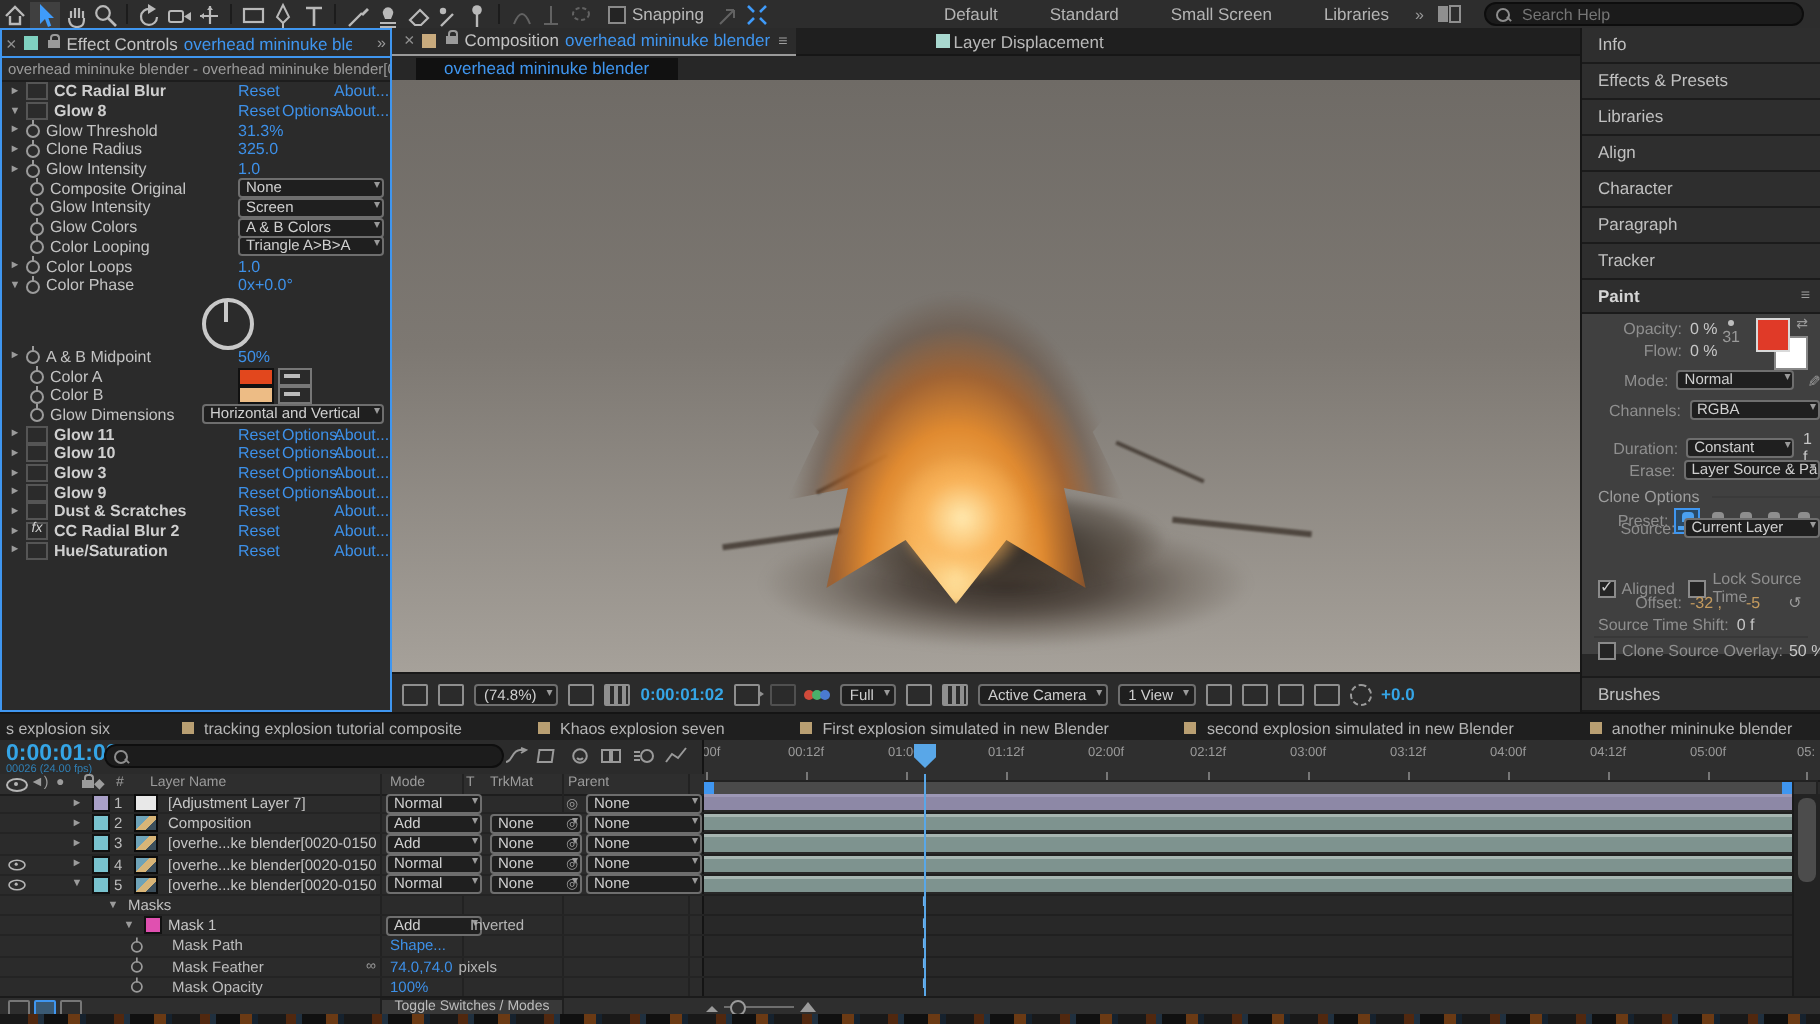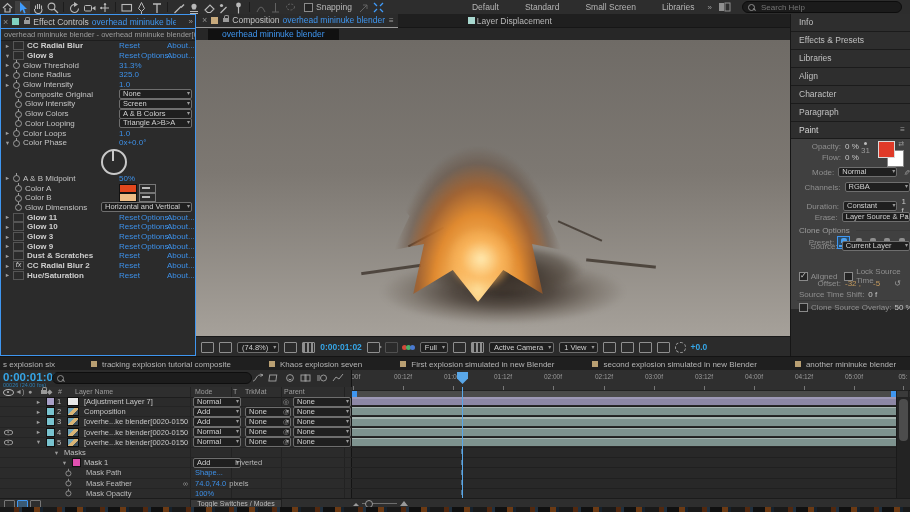--- a/index.html
+++ b/index.html
@@ -88,21 +88,21 @@
   .cic.grid{background:repeating-linear-gradient(90deg,#8f8f8f 0 2px,transparent 2px 4px)}
   .rgbdots{display:inline-flex;cursor:pointer}
   .rgbdots i{width:5px;height:5px;border-radius:50%;display:inline-block;margin-left:-1px}
   .cbar-dd{background:#1f1f1f;border:1px solid #6e6e6e;border-radius:2px;font-size:7.5px;color:#cfcfcf;height:9px;line-height:9px;padding:0 10px 0 4px;position:relative;cursor:pointer;white-space:nowrap}
   .cbar-dd::after{content:"▾";position:absolute;right:2px;top:0;font-size:6px;color:#9a9a9a}
   .tc-blue{color:#35a5e6;font-size:8.5px;font-weight:bold}
   .gear{width:9px;height:9px;border:1.5px dashed #9a9a9a;border-radius:50%;display:inline-block;cursor:pointer}
   
   #sidebar{position:absolute;left:790px;top:14px;width:120px;height:342px;background:#282828;border-left:1px solid #161616;box-sizing:border-box}
   .ssec{height:17px;line-height:17px;background:#2e2e2e;border-bottom:1px solid #1b1b1b;color:#c0c0c0;font-size:8.5px;padding-left:8px;cursor:pointer}
-  #painthdr{height:16px;line-height:16px;background:#2e2e2e;border-bottom:1px solid #1b1b1b;color:#d5d5d5;font-size:8.5px;font-weight:normal;padding-left:8px;display:flex;justify-content:space-between;align-items:flex-start}
+  #painthdr{height:16px;line-height:16px;background:#2e2e2e;border-bottom:1px solid #1b1b1b;color:#d5d5d5;font-size:8.5px;font-weight:bold;padding-left:8px;display:flex;justify-content:space-between;align-items:flex-start}
   #paintbody{position:relative;height:170px;background:#404040;font-size:8px;color:#8f8f8f}
   .prow{position:absolute;left:0;display:flex;align-items:center;width:100%}
   .pl{width:50px;text-align:right;margin-right:4px;color:#8f8f8f;white-space:nowrap}
   .pv{color:#c6c6c6}
   #swatches{position:absolute;right:6px;top:2px;width:26px;height:26px}
   #fgsw{position:absolute;left:0;top:0;width:15px;height:15px;border:1px solid #d9d9d9;z-index:2;cursor:pointer}
   #bgsw{position:absolute;right:0;bottom:0;width:15px;height:15px;background:#fff;border:1px solid #888;cursor:pointer}
   #swapsw{position:absolute;right:0;top:-1px;color:#9a9a9a;font-size:7px;cursor:pointer}
   #brushdot{position:absolute;right:40px;top:3px;text-align:center;color:#9a9a9a}
   #brushdot i{display:block;width:3px;height:3px;background:#bdbdbd;border-radius:50%;margin:0 auto 1px}
@@ -543,20 +543,21 @@
     </div>
   </div>
 
   <div id="sidebar">
     <div class="ssec">Info</div>
     <div class="ssec">Effects &amp; Presets</div>
     <div class="ssec">Libraries</div>
     <div class="ssec">Align</div>
     <div class="ssec">Character</div>
     <div class="ssec">Paragraph</div>
+    <div class="ssec">Tracker</div>
     <div id="painthdr">
       <span>Paint</span>
       <span class="menuic" style="margin-right:5px">≡</span>
     </div>
     <div id="paintbody">
       <div class="prow" style="top:3px">
         <span class="pl">Opacity:</span>
         <span class="pv">0 %</span>
       </div>
       <div class="prow" style="top:14px">
@@ -618,20 +619,23 @@
         <span>Source Time Shift:</span>
         <span class="pv" style="margin-left:4px">0 f</span>
       </div>
       <div class="pdivider" style="top:161px"></div>
       <div class="prow" style="top:164px;padding-left:8px">
         <span class="cbx"></span>
         <span>Clone Source Overlay:</span>
         <span class="pv" style="margin-left:3px">50 %</span>
 
       </div>
+    </div>
+    <div id="brusheshdr" style="top:324px">
+      <span>Brushes</span>
     </div>
   </div>
 
   <div id="projtabs">
     <div class="ptab" style="padding-left:3px">
       <span>s explosion six</span>
     </div>
     <div class="ptab" style="margin-left:14px">
       <span class="sq"></span>
       <span>tracking explosion tutorial composite</span>

